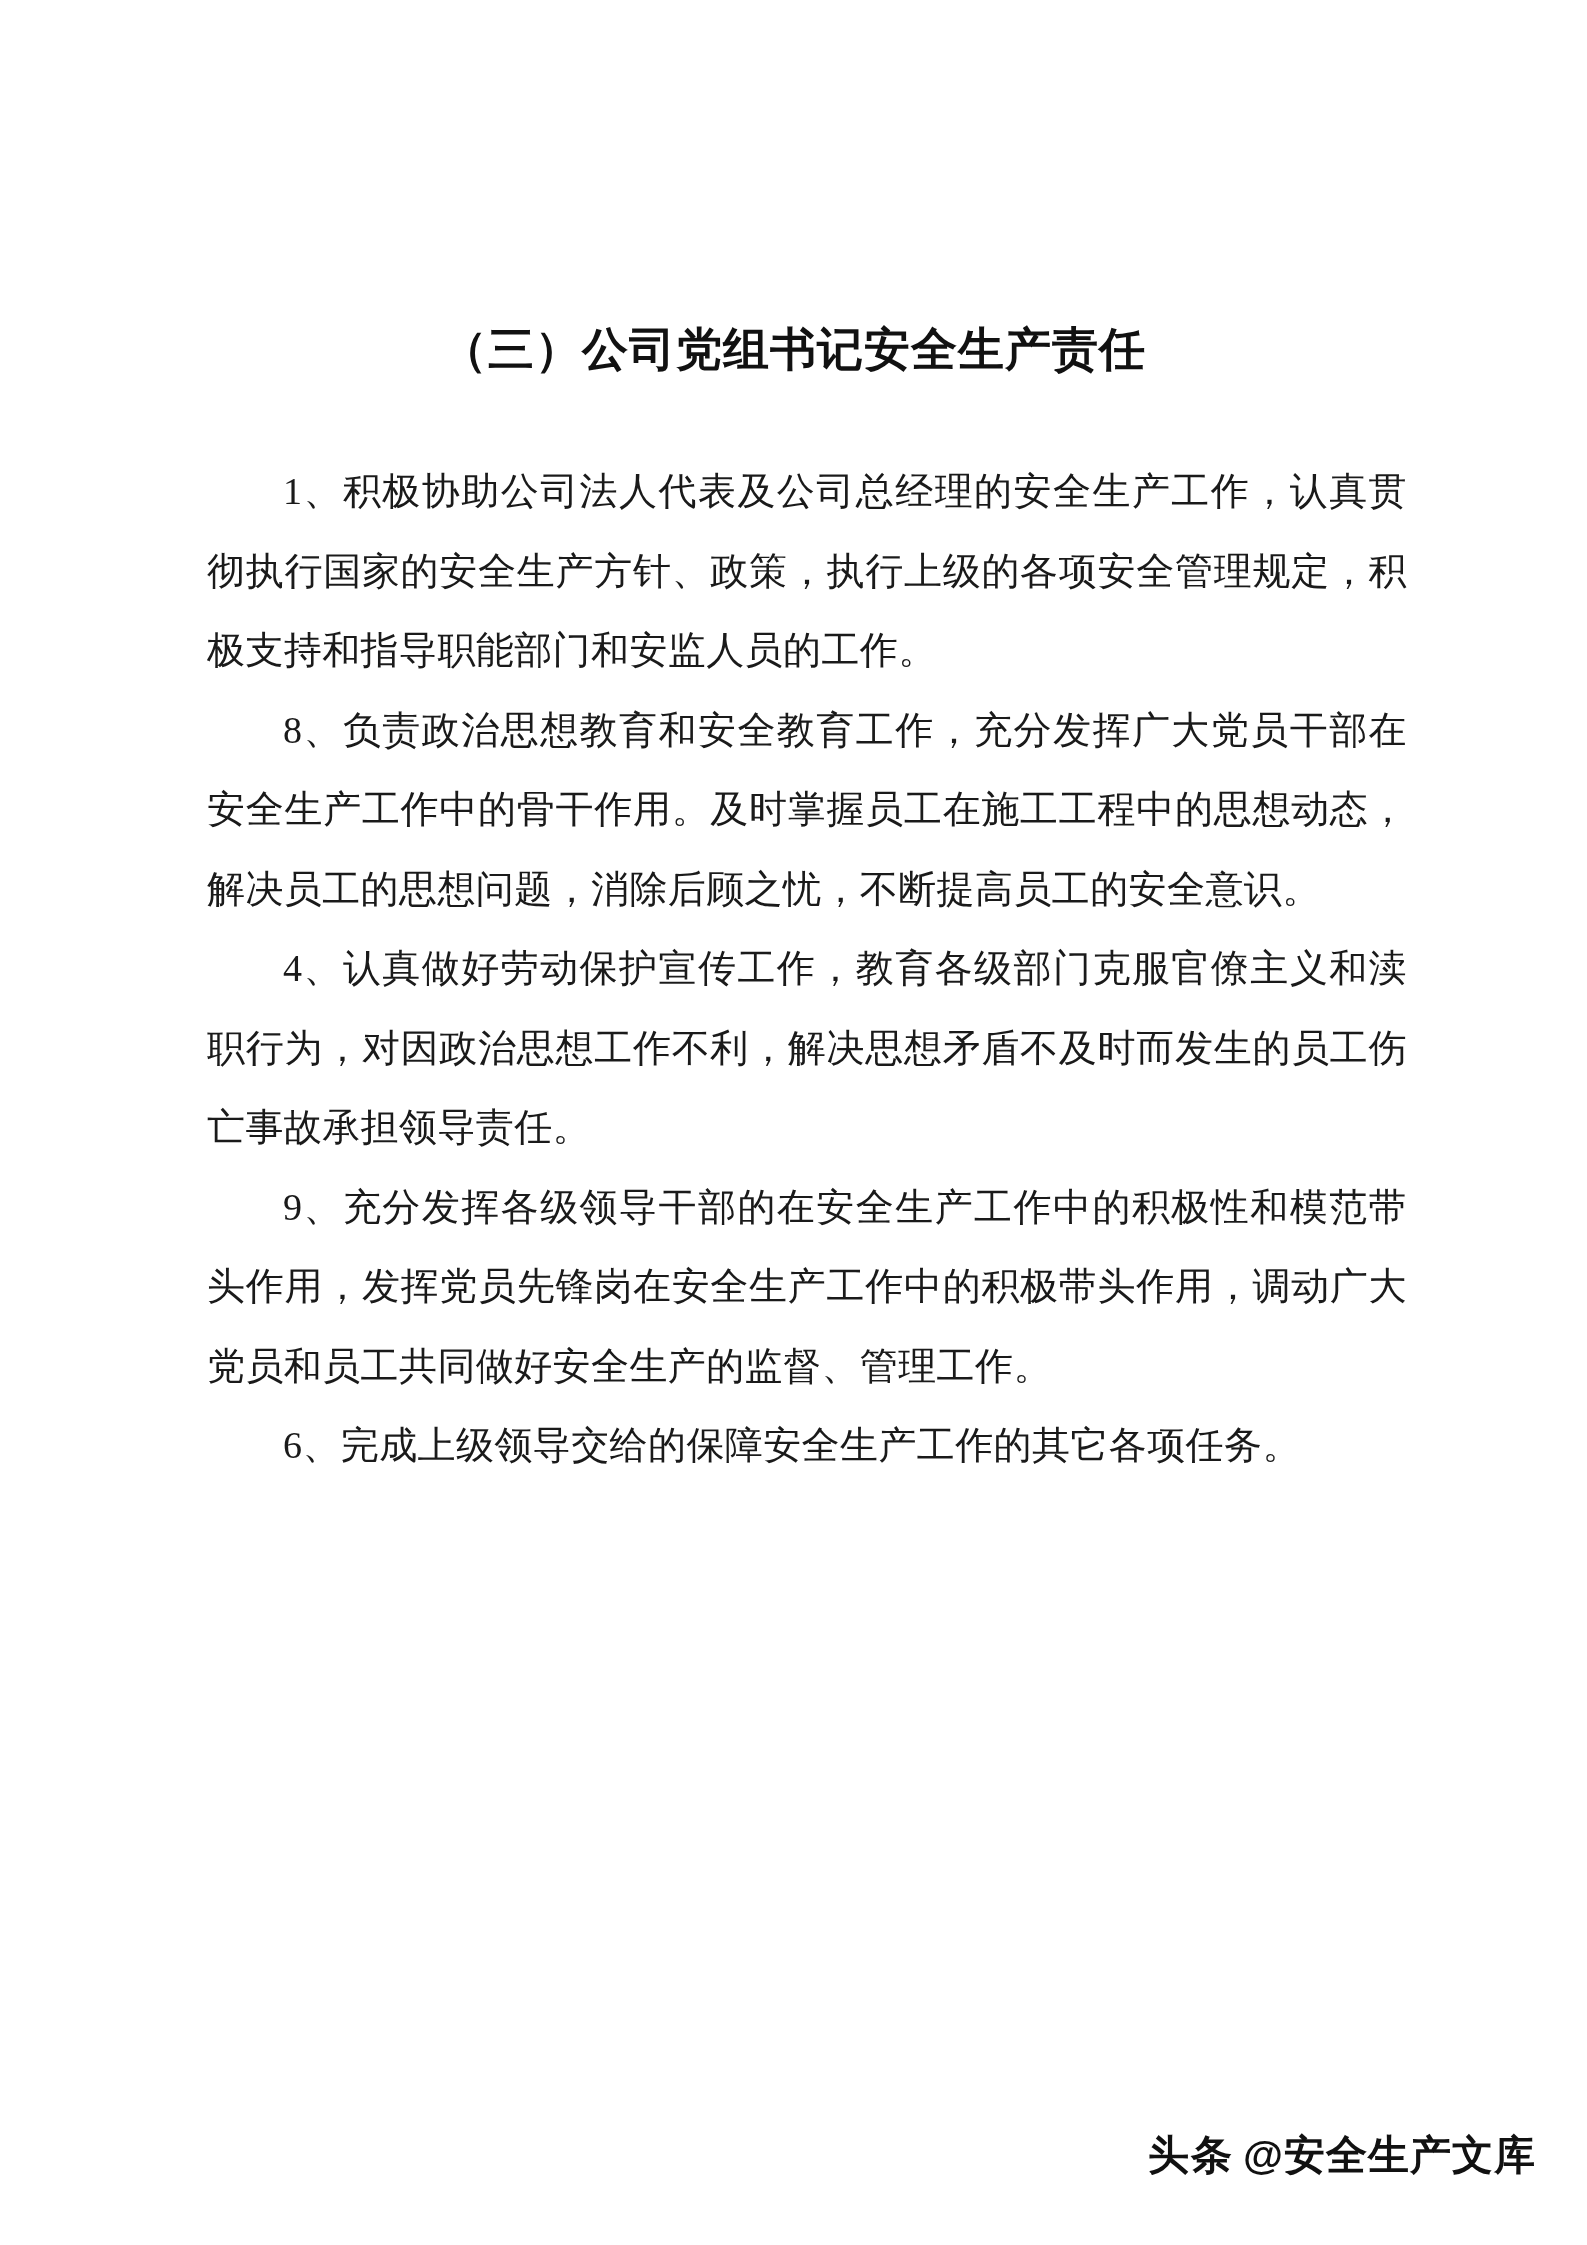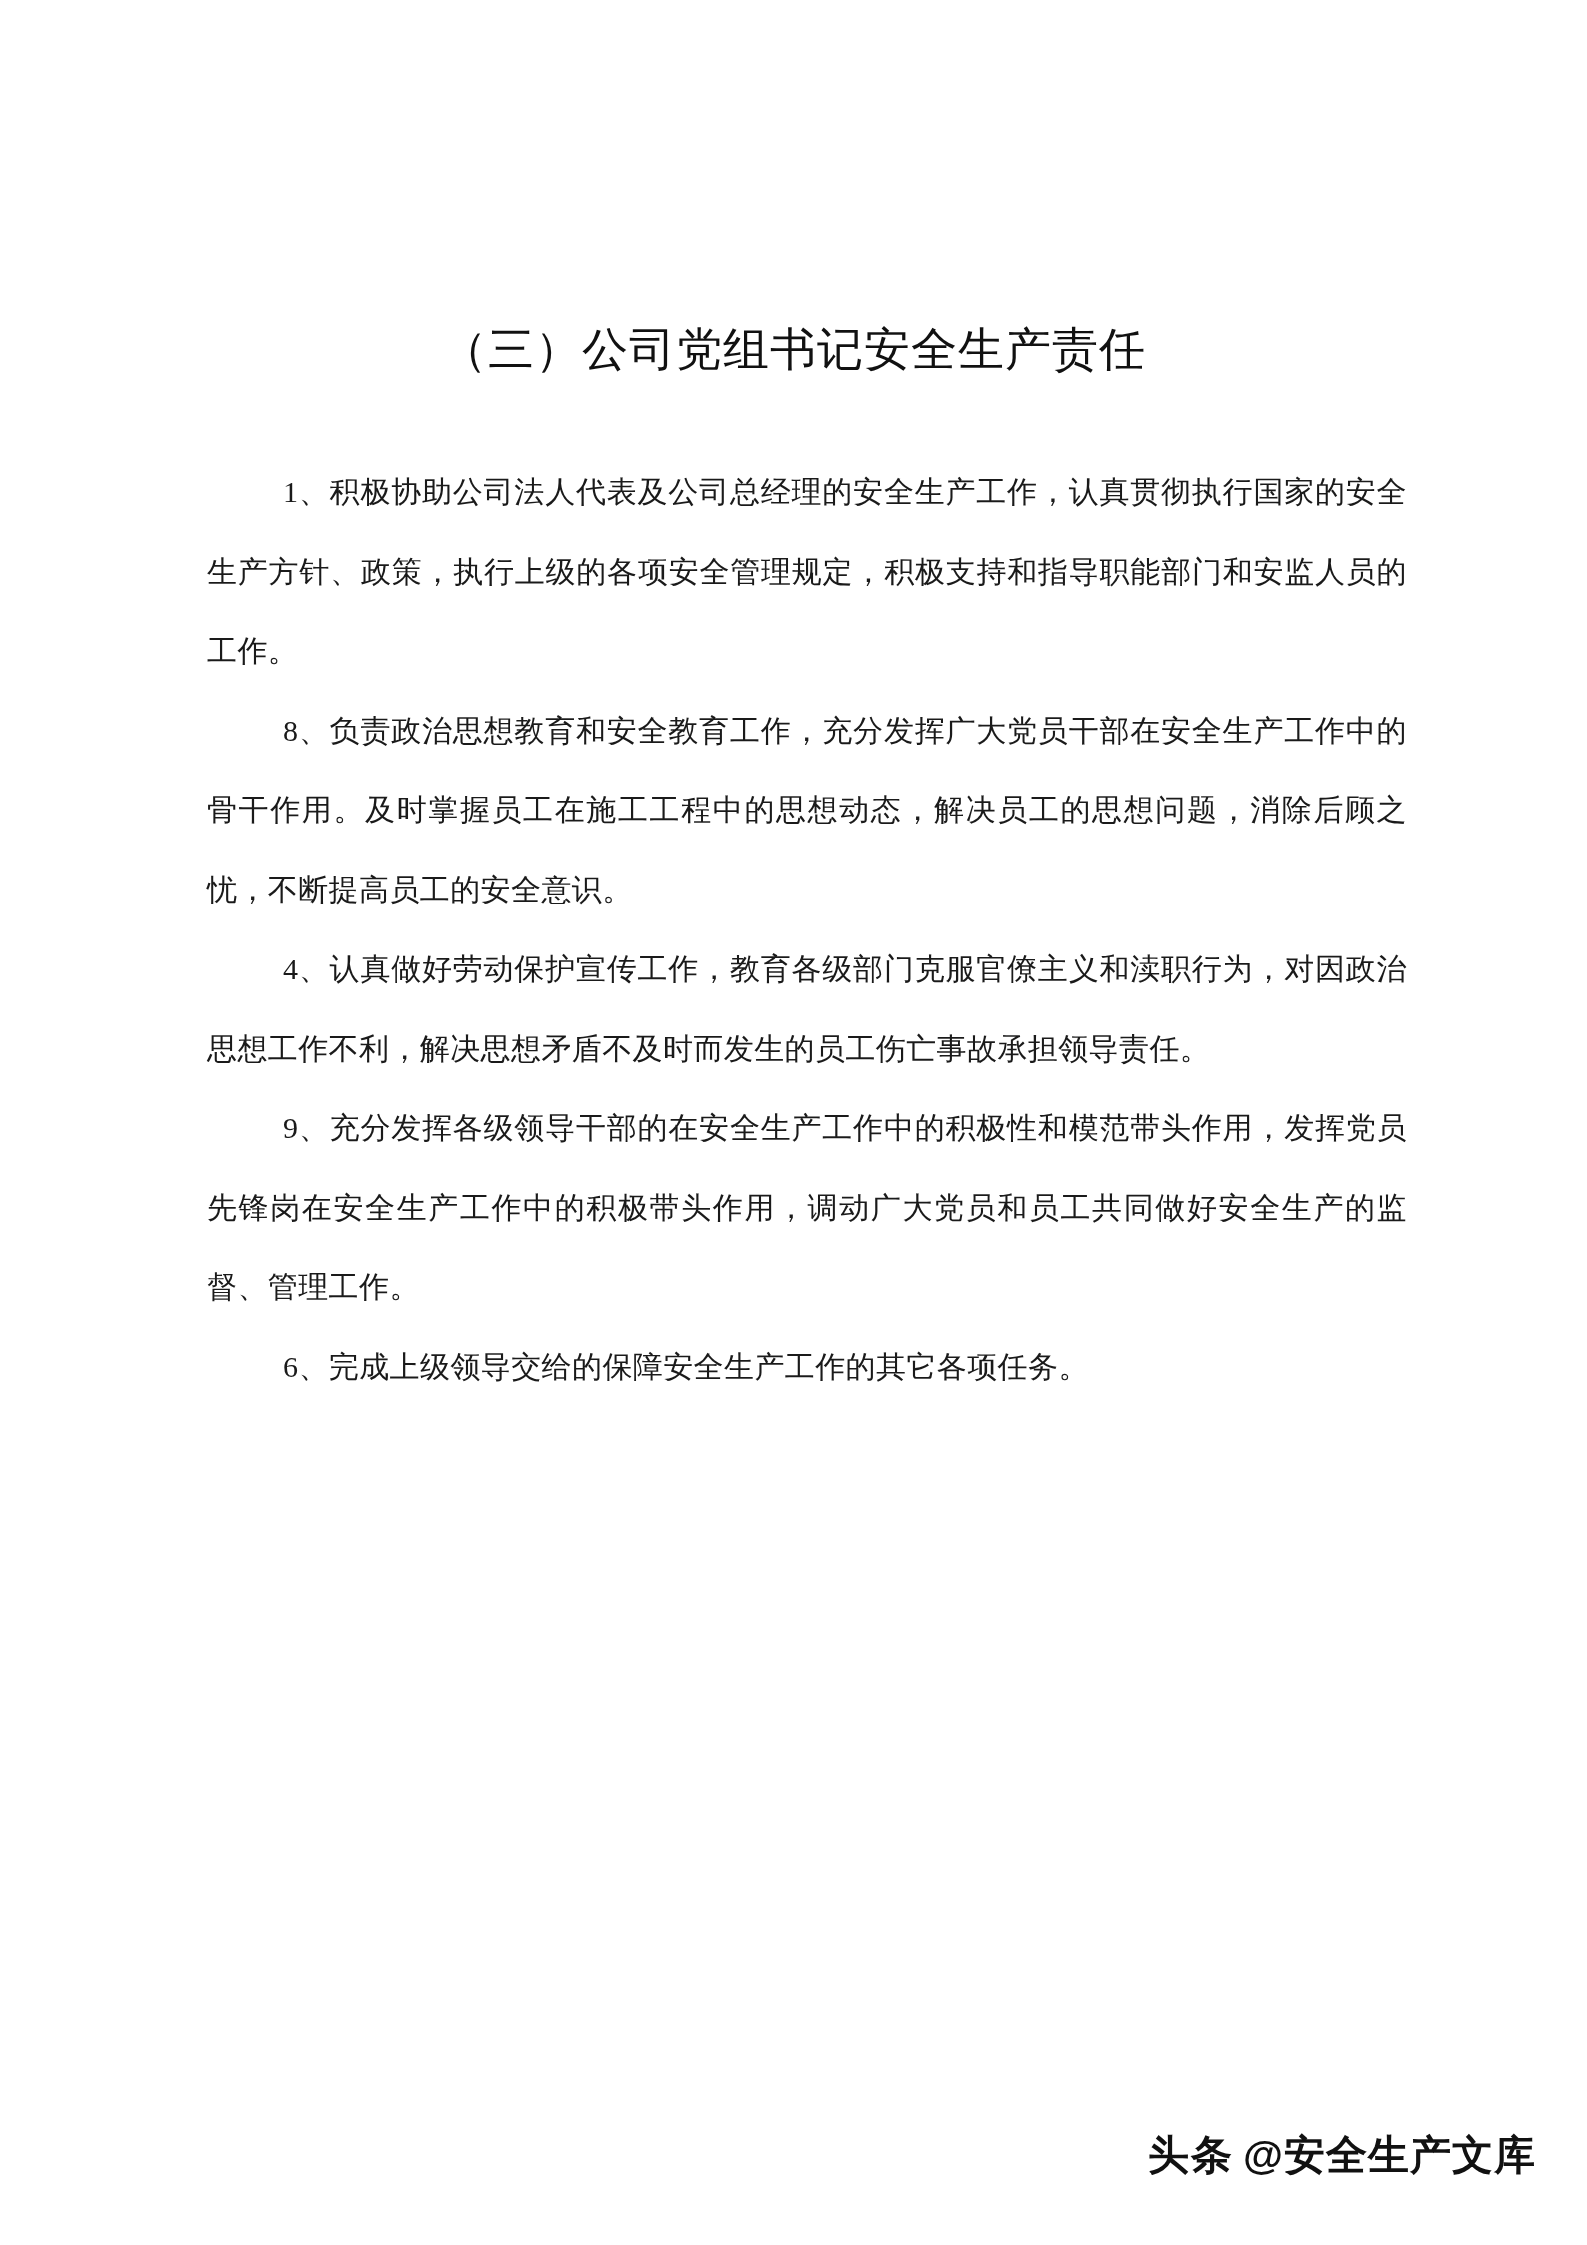--- a/index.html
+++ b/index.html
@@ -27,37 +27,37 @@
     box-sizing: border-box;
   }
 
   .doc-title {
     position: absolute;
     left: 0;
     top: 288px;
     width: 1587px;
     text-align: center;
     font-family: "Liberation Sans", "DejaVu Sans", sans-serif;
-    font-weight: normal;
+    font-weight: bold;
     font-size: 46px;
     line-height: 60px;
     color: #111111;
     letter-spacing: 1px;
   }
 
   .content {
     position: absolute;
     left: 207px;
     top: 452px;
     width: 1200px;
   }
 
   .para {
     font-family: "Liberation Serif", "DejaVu Serif", serif;
-    font-size: 30px;
+    font-size: 38px;
     line-height: 79.5px;
     color: #1a1a1a;
     text-align: justify;
     text-justify: inter-character;
     text-indent: 76px;
     margin: 0;
     letter-spacing: 0.4px;
     white-space: normal;
   }
 

